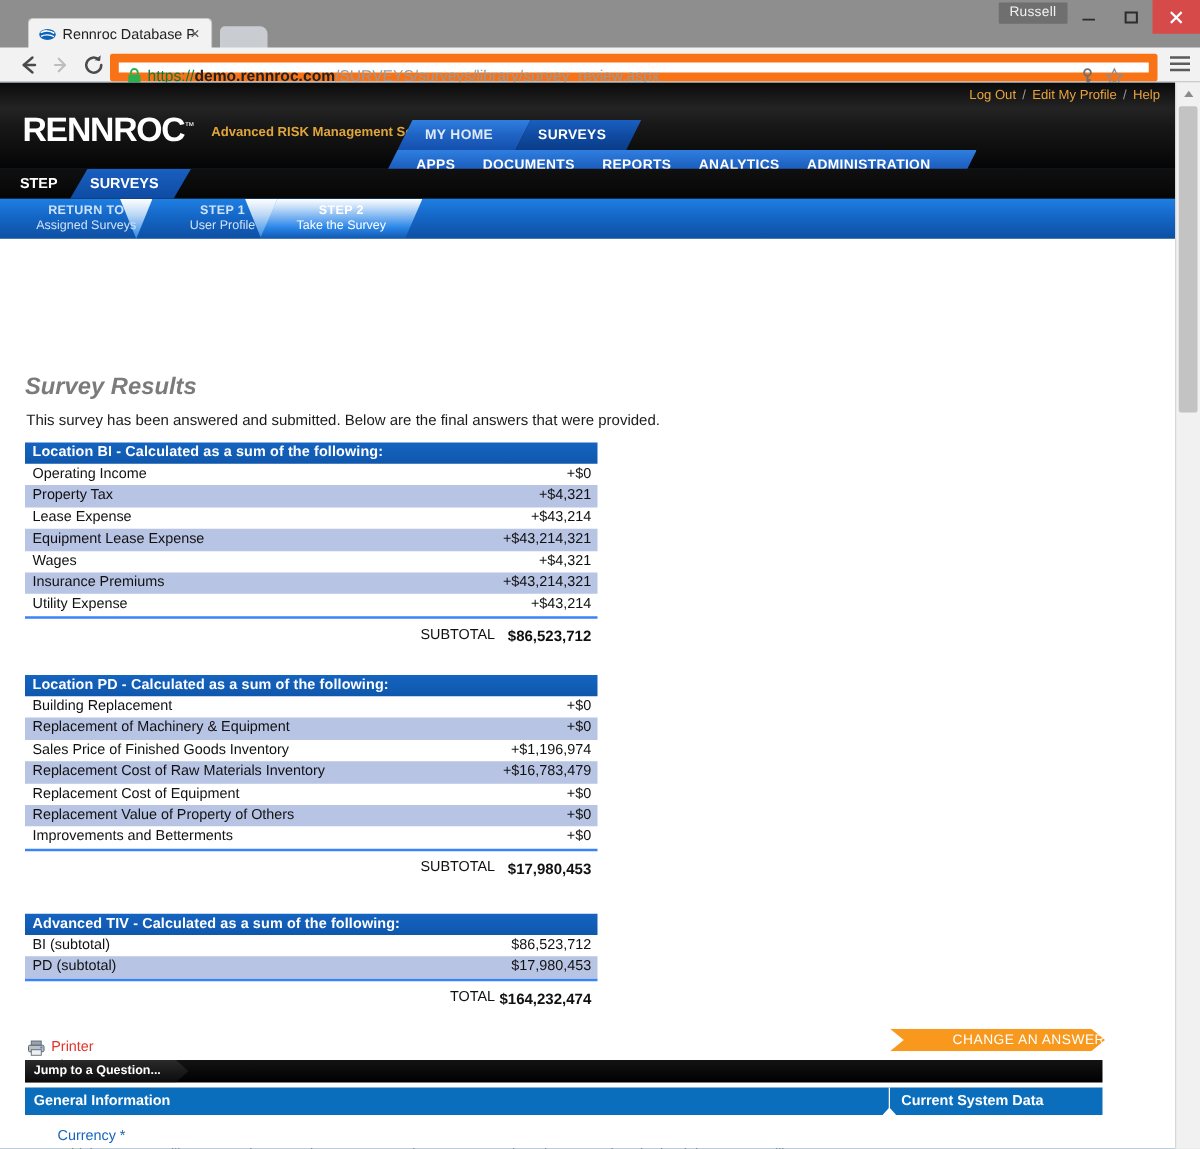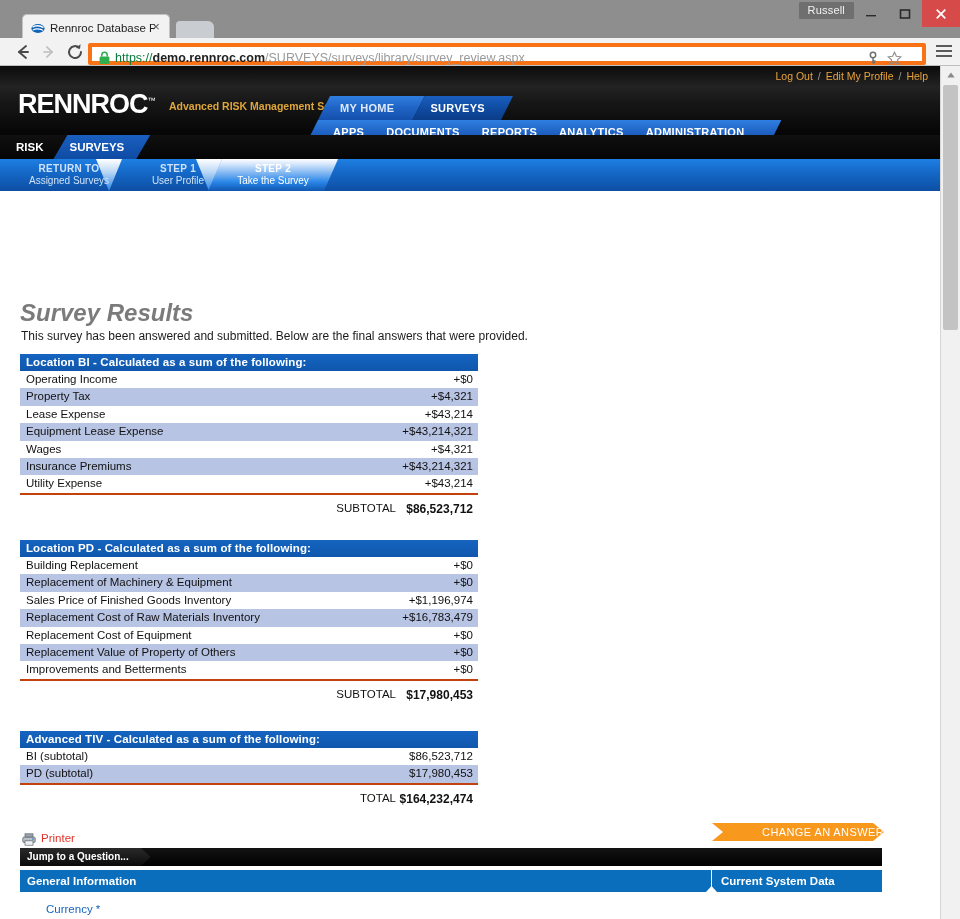--- a/index.html
+++ b/index.html
@@ -60,21 +60,21 @@
   #toolbar {
     position: absolute; left: 0; top: 38px; width: 960px; height: 28px;
     background: #f2f2f2; border-bottom: 1px solid #bfbfbf;
   }
   .navbtn { position: absolute; top: 3px; width: 22px; height: 22px; }
   #nav-back { left: 12px; }
   #nav-fwd  { left: 38px; }
   #nav-reload { left: 64px; }
   #omnibox {
     position: absolute; left: 88px; top: 5px; width: 838px; height: 22px;
-    background: #fff; border: 4px solid #f97316; border-radius: 2px;
+    background: #fff; border: 7px solid #f97316; border-radius: 2px;
   }
   #lock-icon { position: absolute; left: 7px; top: 4px; width: 11px; height: 14px; }
   #url-text {
     position: absolute; left: 23px; top: 2px; height: 18px;
     font-size: 12.5px; line-height: 18px; color: #9a9a9a; white-space: nowrap;
   }
   #url-text .sch { color: #0b7a3b; }
   #url-text .host { color: #222; font-weight: bold; }
   #omni-key { position: absolute; right: 42px; top: 4px; width: 14px; height: 14px; }
   #omni-star { position: absolute; right: 20px; top: 4px; width: 15px; height: 15px; }
@@ -180,21 +180,21 @@
     clip-path: polygon(0 0, 100% 0, 50% 100%);
   }
   #notch-a { left: 96px; }
   #notch-b { left: 196px; }
 
   
   #content { position: absolute; left: 0; top: 125px; width: 940px; height: 728px; background: #fff; }
 
   #page-title {
     position: absolute; left: 20px; top: 108px;
-    font-size: 24px; font-style: italic; font-weight: bold; color: #7b7b7b;
+    font-size: 19px; font-style: italic; font-weight: bold; color: #7b7b7b;
   }
   #intro {
     position: absolute; left: 21px; top: 138px;
     font-size: 12px; color: #1b1b1b;
   }
 
   
   .sumtable { position: absolute; left: 20px; width: 458px; }
   #tbl-bi  { top: 163px; }
   #tbl-pd  { top: 349px; }
@@ -207,21 +207,21 @@
     padding-left: 6px; letter-spacing: .1px;
   }
   .sum-row {
     height: 17.4px; line-height: 17.4px; position: relative;
     font-size: 11.5px; color: #111;
   }
   .sum-row.alt { background: #b8c4e4; }
   .sum-row .lbl { position: absolute; left: 6px; top: 0; }
   .sum-row .val { position: absolute; right: 5px; top: 0; }
 
-  .sum-sub { position: relative; height: 26px; border-top: 2px solid #c2410c; }
+  .sum-sub { position: relative; height: 26px; border-top: 2px solid #3b82f6; }
   .sum-sub .skey {
     position: absolute; right: 82px; top: 7px; font-size: 11.5px; color: #111;
   }
   .sum-sub .sval {
     position: absolute; right: 5px; top: 7px; font-size: 12px; font-weight: bold; color: #111;
   }
 
   
   #printer-view { position: absolute; left: 22px; top: 640px; height: 16px; }
   #printer-icon { position: absolute; left: 0; top: 1px; width: 14px; height: 13px; }
@@ -392,21 +392,21 @@
           <span id="logo-tag">Advanced RISK Management Solutions</span>
         </div>
 
         <div id="mainnav">
           <span class="navitem" id="nav-myhome">MY HOME</span><span class="navitem" id="nav-surveys">SURVEYS</span><span id="nav-rest"><span class="navitem">APPS</span><span class="navitem">DOCUMENTS</span><span class="navitem">REPORTS</span><span class="navitem">ANALYTICS</span><span class="navitem">ADMINISTRATION</span></span>
         </div>
       </div>
 
       <div id="dark-bar">
         <div id="crumbs">
-          <span class="crumb" id="crumb-home">RISK</span><span class="crumb" id="crumb-surveys">SURVEYS</span>
+          <span class="crumb" id="crumb-home">STEP</span><span class="crumb" id="crumb-surveys">SURVEYS</span>
         </div>
       </div>
 
       <div id="stepbar">
         <div class="step-notch" id="notch-a"></div>
         <div class="step-notch" id="notch-b"></div>
         <div class="step" id="step-return">
           <b>RETURN TO</b>
           <span>Assigned Surveys</span>
         </div>

